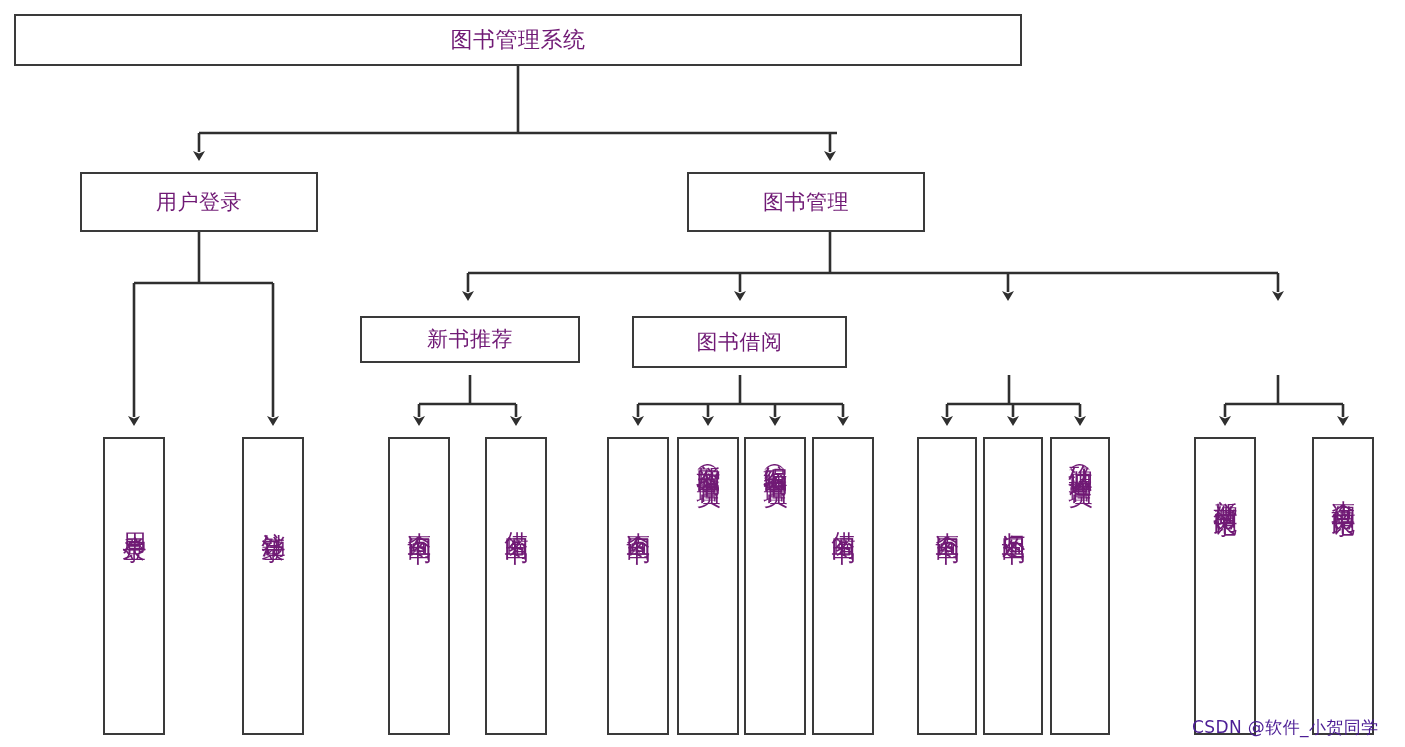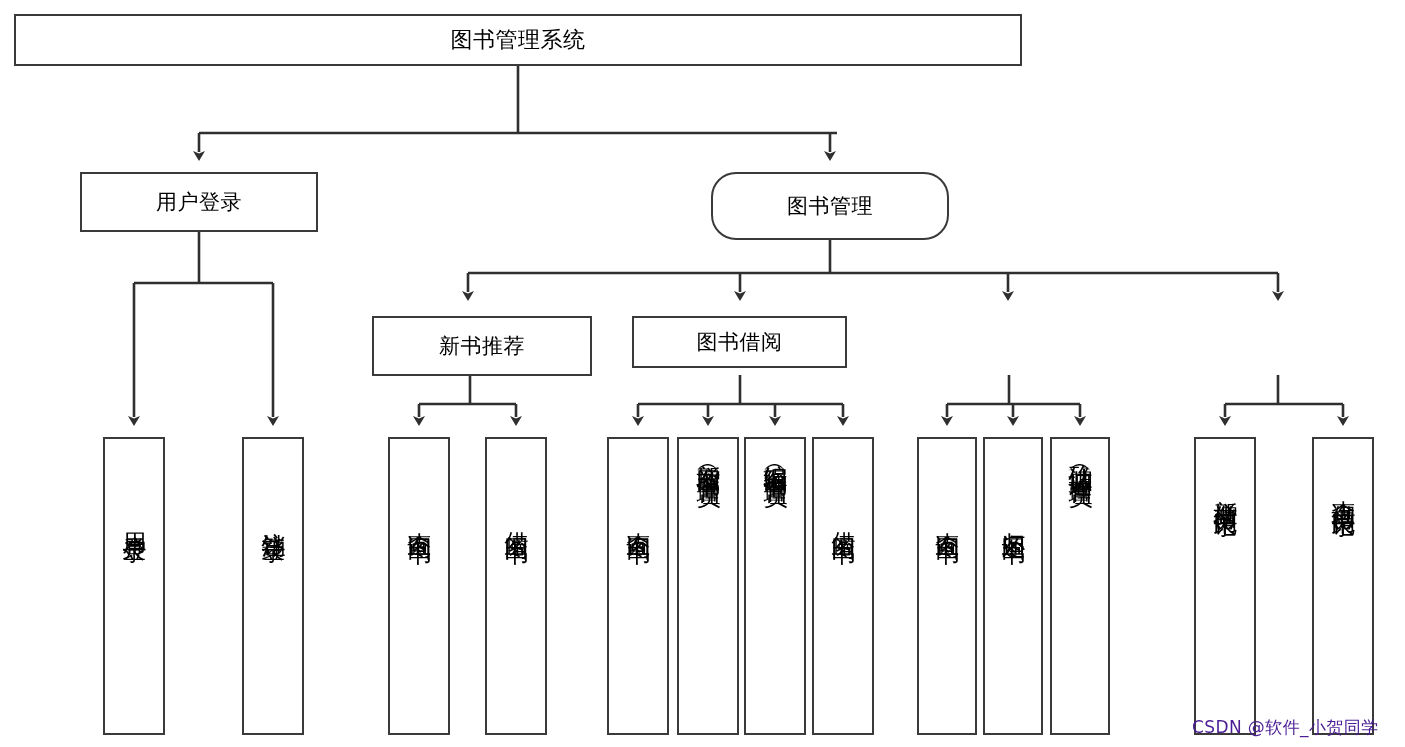--- a/index.html
+++ b/index.html
@@ -26,21 +26,21 @@
     pointer-events: none;
   }
   .node {
     position: absolute;
     box-sizing: border-box;
     border: 2px solid #3a3a3a;
     background: #ffffff;
     display: flex;
     align-items: center;
     justify-content: center;
-    color: #000000;
+    color: #701a75;
     line-height: 1.18;
   }
   .node .lbl {
     display: block;
     text-align: center;
     white-space: pre-line;
   }
   .node.horiz .lbl {
     font-size: 21px;
     letter-spacing: 0.5px;
@@ -124,25 +124,25 @@
     </g>
   </svg>
 
   <div class="node root horiz" style="left:14px; top:14px; width:1008px; height:52px;">
     <span class="lbl">图书管理系统</span>
   </div>
 
   <div class="node horiz" style="left:80px; top:172px; width:238px; height:60px;">
     <span class="lbl">用户登录</span>
   </div>
-  <div class="node horiz" style="left:711px; top:172px; width:238px; height:68px;border-radius:25px;">
+  <div class="node horiz" style="left:687px; top:172px; width:238px; height:60px;">
     <span class="lbl">图书管理</span>
   </div>
 
-  <div class="node horiz" style="left:372px; top:316px; width:220px; height:60px;">
+  <div class="node horiz" style="left:360px; top:316px; width:220px; height:47px;">
     <span class="lbl">新书推荐</span>
   </div>
   <div class="node horiz" style="left:632px; top:316px; width:215px; height:52px;">
     <span class="lbl">图书借阅</span>
   </div>
 
   <div class="node vert" style="left:103px; top:437px; width:62px; height:298px; padding-top:74px;">
     <span class="lbl">用户登录</span>
   </div>
   <div class="node vert" style="left:242px; top:437px; width:62px; height:298px; padding-top:74px;">

